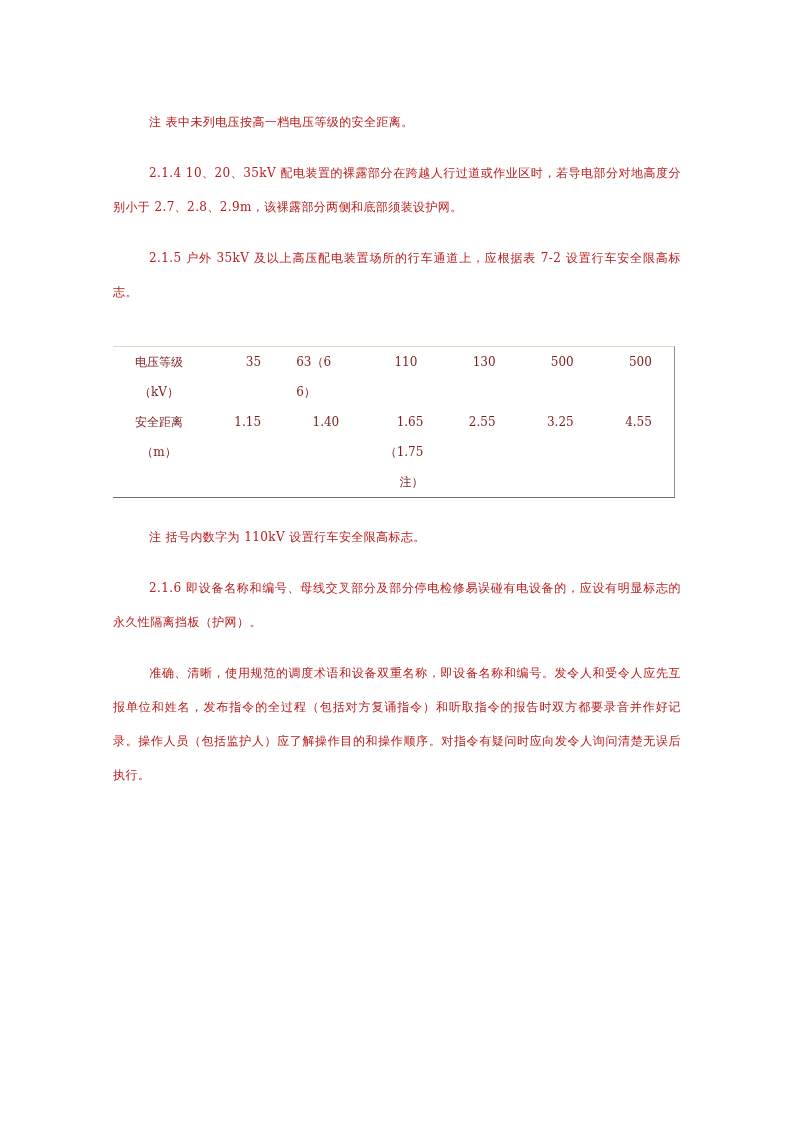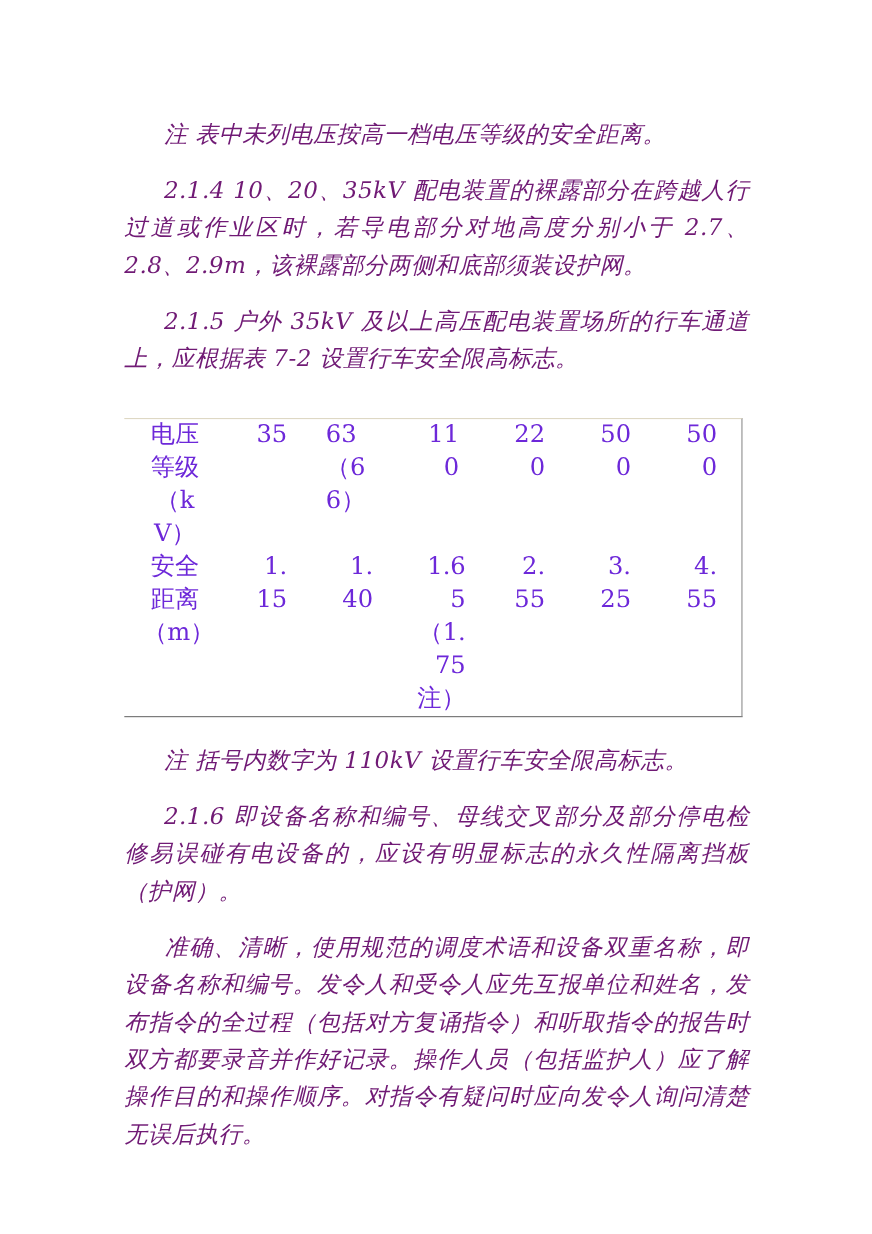--- a/index.html
+++ b/index.html
@@ -25,27 +25,26 @@
     padding: 0;
   }
   .body-col {
     position: absolute;
     left: 113px;
     top: 105px;
     width: 568px;
   }
   p.para {
     margin: 0 0 0 0;
-    font-size: 21px;
+    font-size: 12px;
     line-height: 34px;
     text-align: justify;
     text-justify: inter-ideograph;
     letter-spacing: 0.4px;
-    color: #701a75;
-    font-style: italic;
+    color: #b91c1c;
   }
   p.para .ind {
     display: inline-block;
     width: 36px;
   }
   .gap-m { height: 17px; }
   .gap-l { height: 22px; }
 
   
   .tbl-wrap {
@@ -60,23 +59,23 @@
   }
   table.t22 {
     border-collapse: collapse;
     width: 100%;
     table-layout: fixed;
   }
   table.t22 td {
     border: 0;
     padding: 0;
     vertical-align: top;
-    font-size: 22px;
+    font-size: 12px;
     line-height: 30px;
-    color: #6d28d9;
+    color: #7f1d1d;
   }
   td.rowhdr {
     width: 92px;
     text-align: center;
     padding: 4px 0 6px 0;
   }
   td.cell {
     text-align: center;
     padding: 4px 0 6px 0;
     position: relative;
@@ -133,21 +132,21 @@
     <div class="tbl-wrap">
       <table class="t22">
         <tbody>
             <tr>
           <td class="rowhdr">
             <span class="hdrstack">电压等级（kV）</span>
           </td>
           <td class="cell"><span class="narrow">35</span></td>
           <td class="cell"><span class="narrow-wide">63（66）</span></td>
           <td class="cell"><span class="narrow">110</span></td>
-          <td class="cell"><span class="narrow">220</span></td>
+          <td class="cell"><span class="narrow">130</span></td>
           <td class="cell"><span class="narrow">500</span></td>
           <td class="cell"><span class="narrow">500</span></td>
         </tr>
         <tr>
           <td class="rowhdr">
             <span class="hdrstack">安全距离（m）</span>
           </td>
           <td class="cell"><span class="narrow">1.15</span></td>
           <td class="cell"><span class="narrow">1.40</span></td>
           <td class="cell"><span class="midcell">1.65（1.75注）</span></td>

